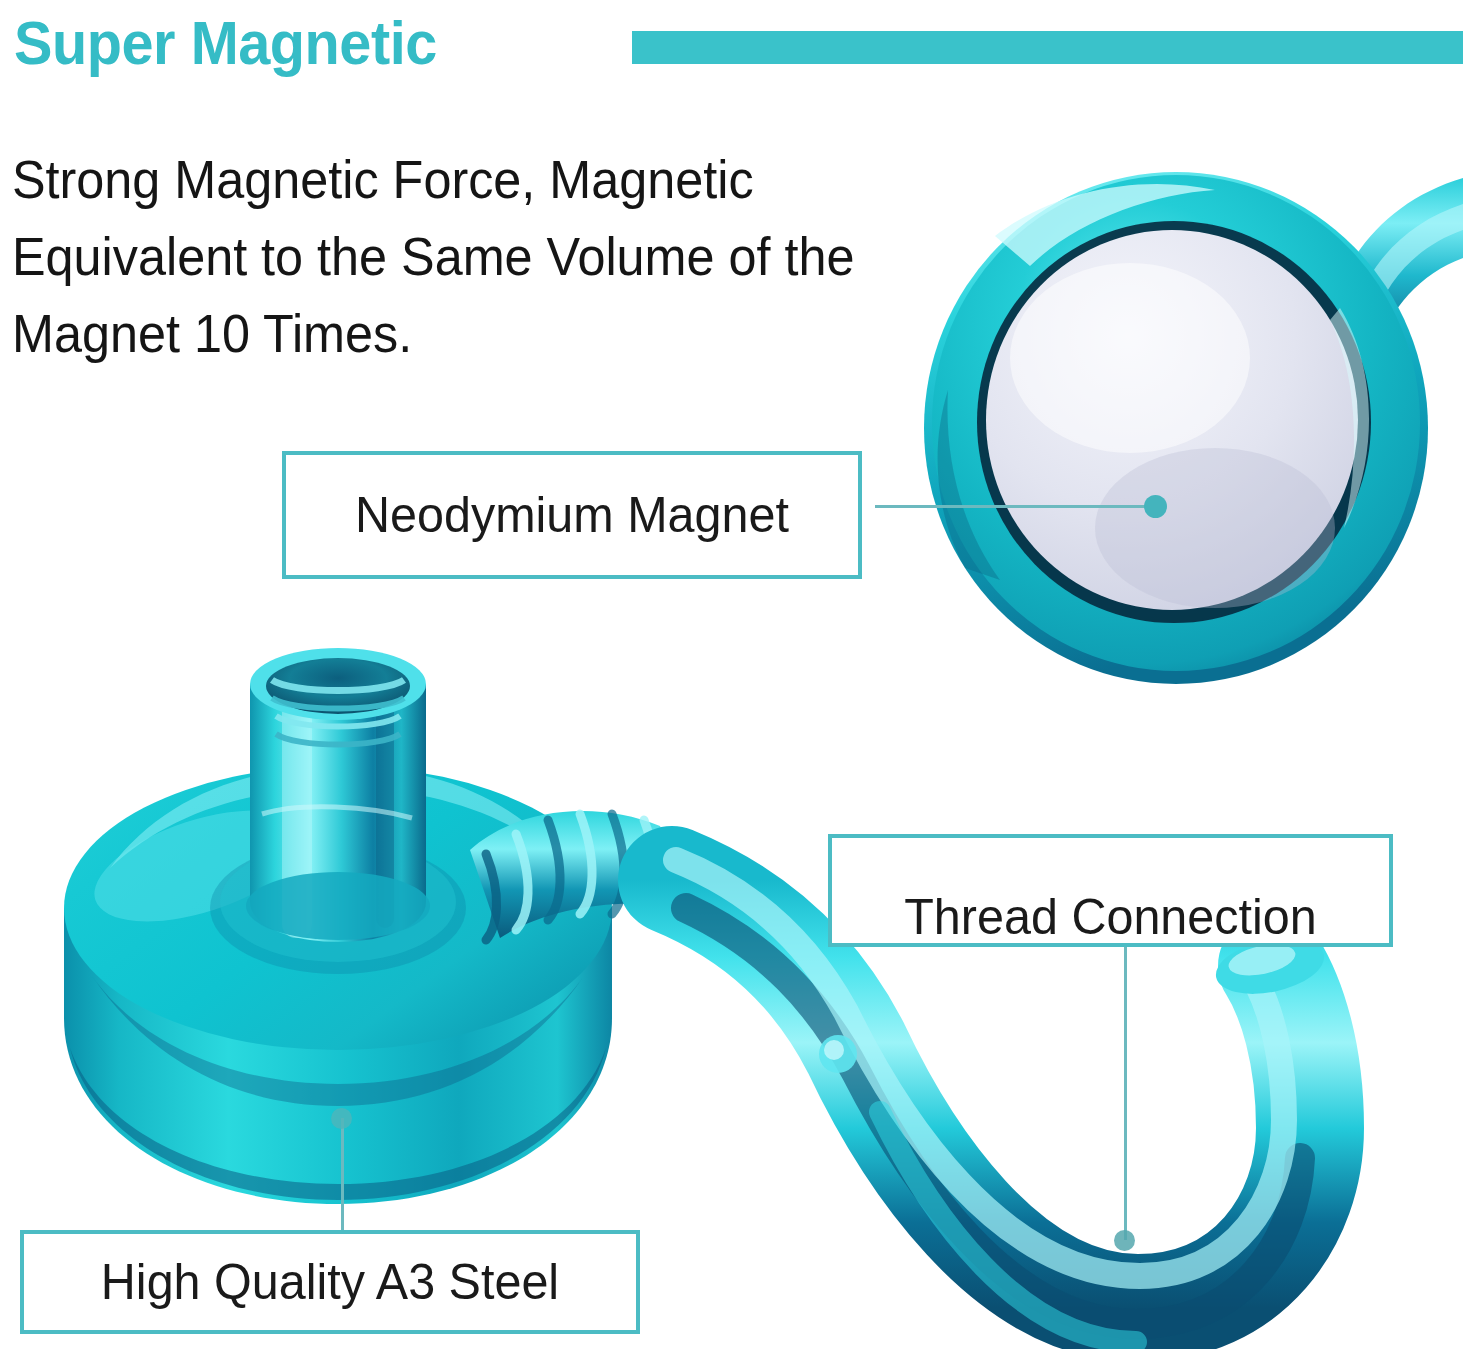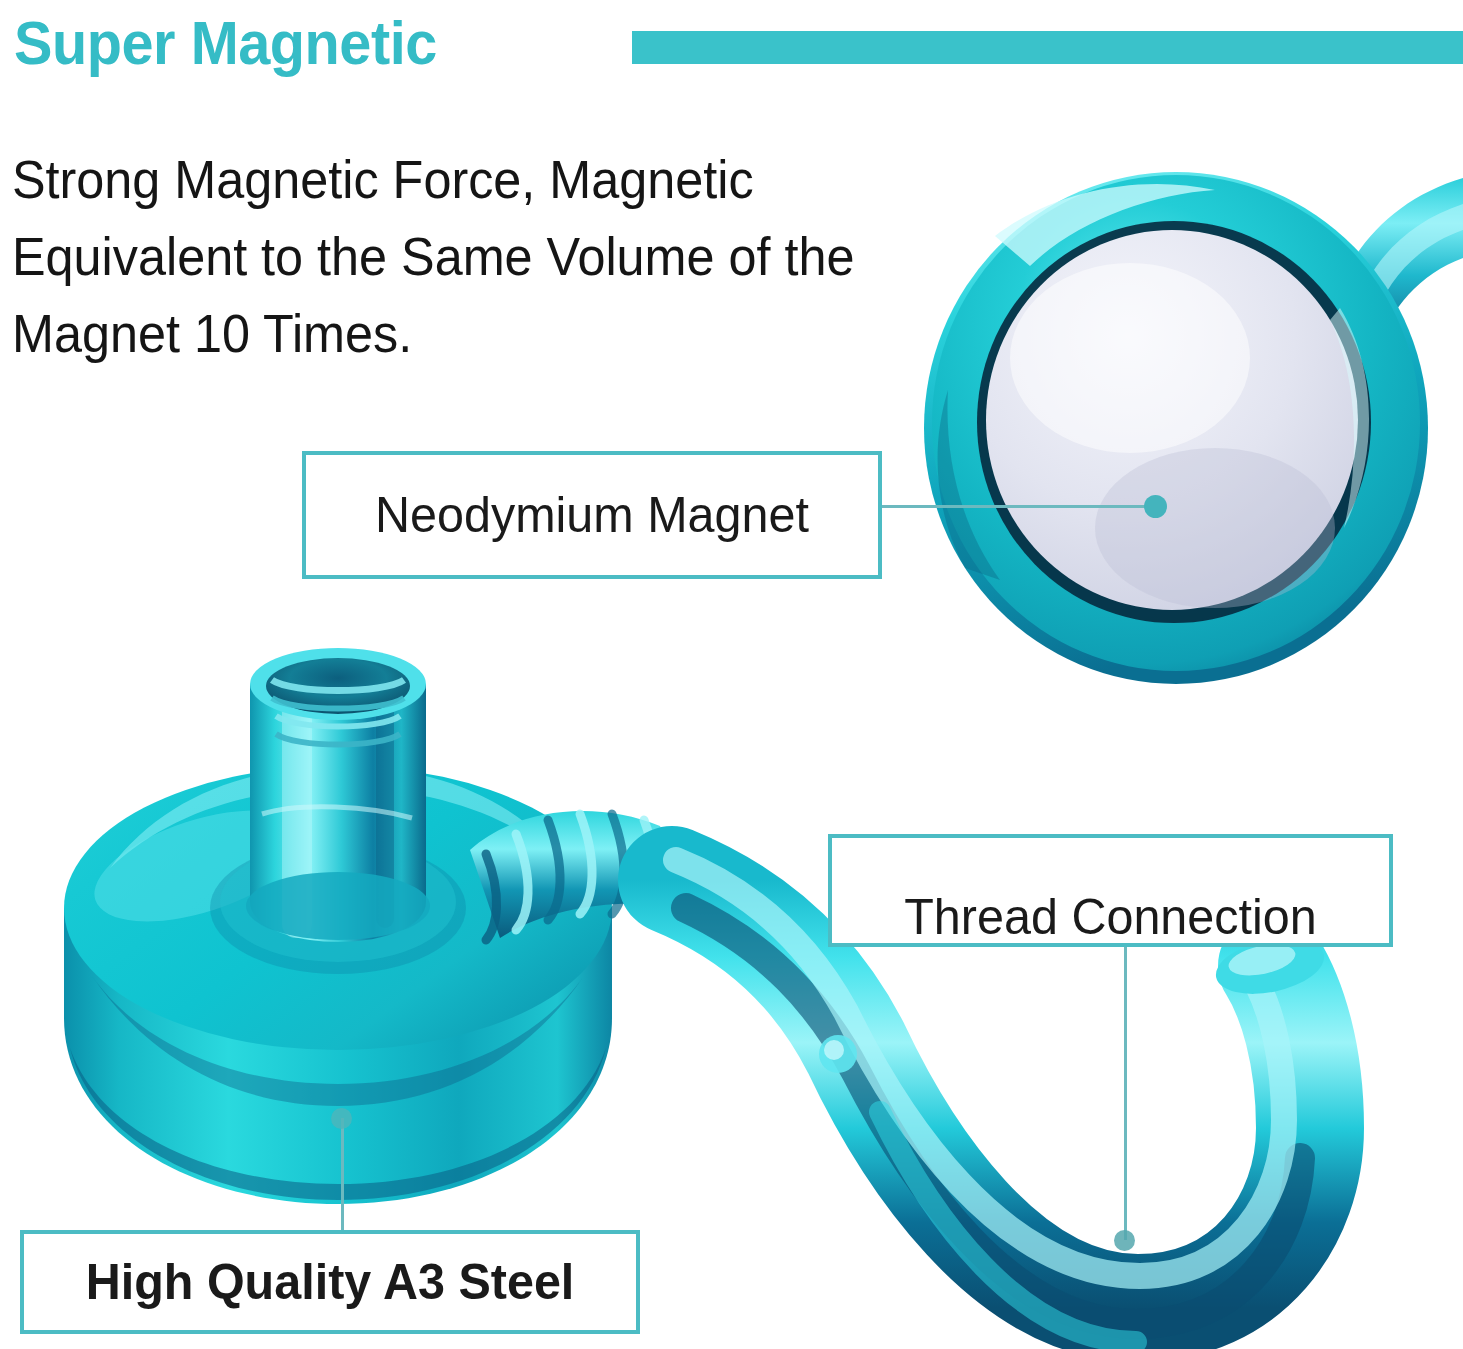--- a/index.html
+++ b/index.html
@@ -75,30 +75,30 @@
     width: 100%;
     text-align: center;
     font-size: 50px;
     color: #1a1a1a;
     line-height: 1.05;
     white-space: nowrap;
     font-family: "Liberation Sans Narrow", "Liberation Sans", sans-serif;
     transform: scaleX(0.97);
   }
   #callout-neodymium {
-    left: 302px; top: 443px;
+    left: 282px; top: 443px;
     width: 580px; height: 128px;
   }
   #callout-thread {
     left: 828px; top: 826px;
     width: 565px; height: 113px; align-items: flex-end;
   }
   #callout-steel {
     left: 20px; top: 1222px;
-    width: 620px; height: 104px; font-weight: bold;
+    width: 620px; height: 104px;
   }
 
   
   .leader {
     position: absolute;
     background: #6cb9bf;
     z-index: 38;
   }
   .leader-h { height: 3px; }
   .leader-v { width: 3px; }

